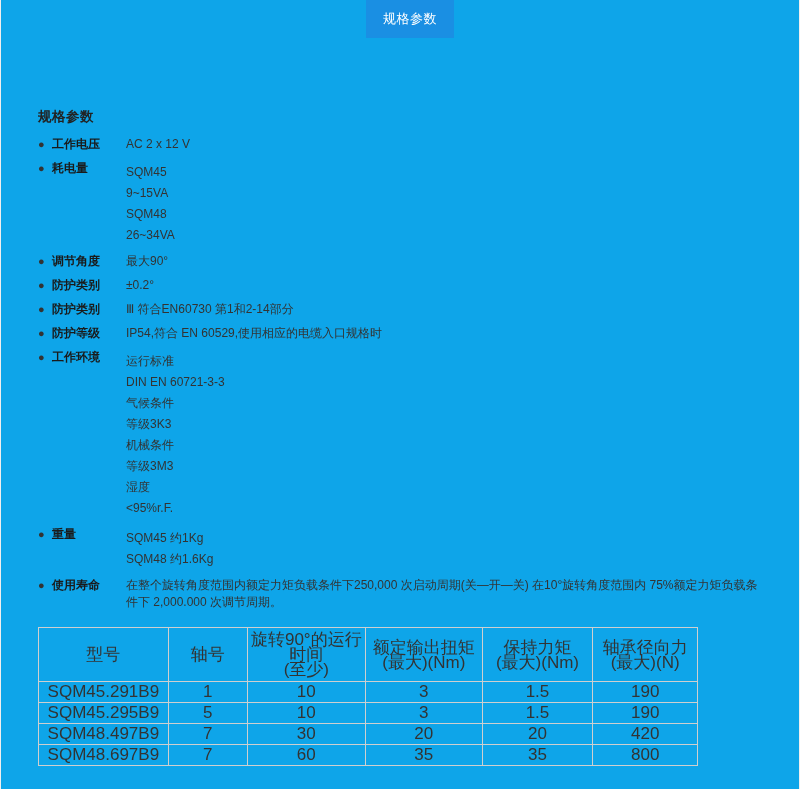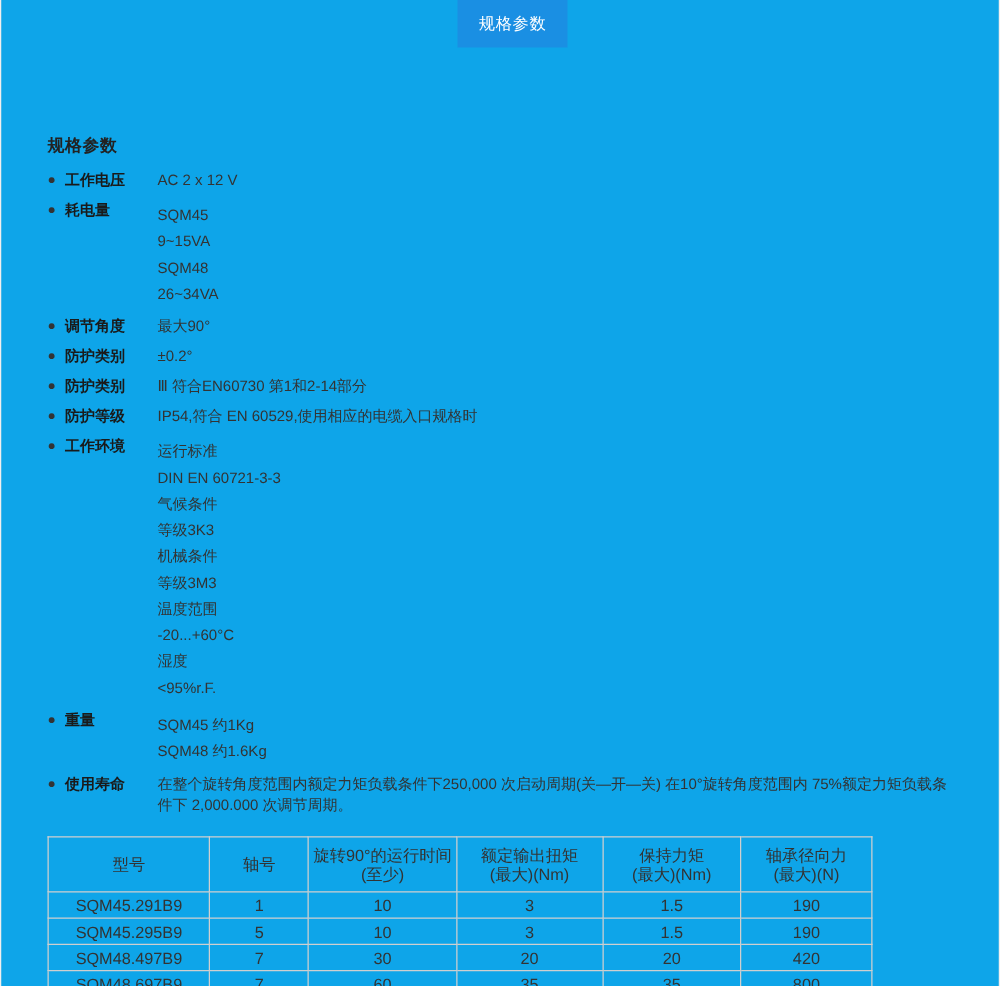--- a/index.html
+++ b/index.html
@@ -94,21 +94,21 @@
   .val { color: #333; }
   .sub-rows { margin-top: 2px; }
   .sub-row { display: flex; line-height: 21px; flex-direction: column; }
   .sub-key-w { min-width: 84px; color: #333; }
 
   
   table.spec-table {
     margin-top: 16px;
     border-collapse: collapse;
     width: 660px;
-    font-size: 13px;
+    font-size: 17px;
     color: #333;
   }
   table.spec-table th, table.spec-table td {
     border: 1px solid #cfcfcf;
     text-align: center;
     vertical-align: middle;
   }
   table.spec-table th {
     height: 44px;
     font-weight: normal;
@@ -208,24 +208,20 @@
               <span class="sub-key-w">运行标准</span>
               <span class="val">DIN EN 60721-3-3</span>
             </span>
             <span class="sub-row">
               <span class="sub-key-w">气候条件</span>
               <span class="val">等级3K3</span>
             </span>
             <span class="sub-row">
               <span class="sub-key-w">机械条件</span>
               <span class="val">等级3M3</span>
-            </span>
-            <span class="sub-row">
-              <span class="sub-key-w">温度范围</span>
-              <span class="val">-20...+60°C</span>
             </span>
             <span class="sub-row">
               <span class="sub-key-w">湿度</span>
               <span class="val">&lt;95%r.F.</span>
             </span>
           </span>
         </span>
       </li>
 
       <li>

